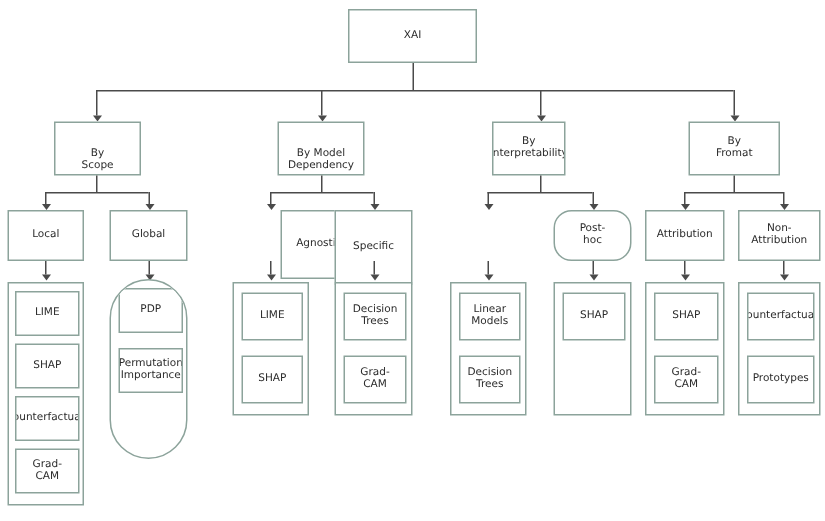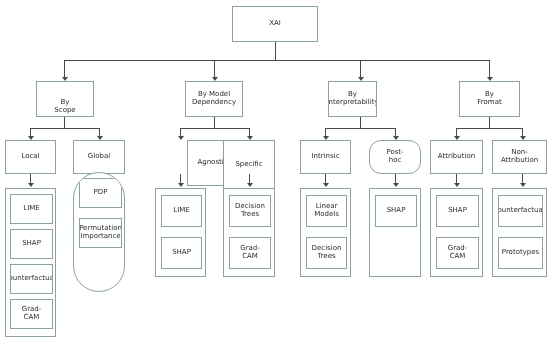--- a/index.html
+++ b/index.html
@@ -88,21 +88,21 @@
 
   <div class="vline" style="left:360px; top:60px; height:17px;"></div>
   <div class="arrow" style="left:358px; top:77px;"></div>
 
   <div class="vline" style="left:489px; top:60px; height:17px;"></div>
   <div class="arrow" style="left:487px; top:77px;"></div>
 
   <div class="node level1" style="left:36px; top:81px; width:58px; height:36px;align-items:flex-end;">
     <span>By Scope</span>
   </div>
-  <div class="node level1" style="left:185px; top:81px; width:58px; height:36px;">
+  <div class="node level1" style="left:185px; top:81px; width:58px; height:36px;align-items:flex-end;">
     <span>By Model Dependency</span>
   </div>
   <div class="node level1" style="left:328px; top:81px; width:49px; height:36px;">
     <span>By Interpretability</span>
   </div>
   <div class="node level1" style="left:459px; top:81px; width:61px; height:36px;">
     <span>By Fromat</span>
   </div>
 
   <div class="vline" style="left:64px; top:117px; height:11px;"></div>
@@ -138,23 +138,20 @@
   </div>
   <div class="node level2" style="left:73px; top:140px; width:52px; height:34px;">
     <span>Global</span>
   </div>
   <div class="node level2" style="left:172px; top:140px; width:51px; height:46px;margin-left:15px;">
     <span>Agnostic</span>
   </div>
   <div class="node level2" style="left:223px; top:140px; width:52px; height:50px;">
     <span>Specific</span>
   </div>
-  <div class="node level2" style="left:300px; top:140px; width:51px; height:34px;">
-    <span>Intrinsic</span>
-  </div>
   <div class="node level2" style="left:369px; top:140px; width:52px; height:34px;border-radius:12px;">
     <span>Post-hoc</span>
   </div>
   <div class="node level2" style="left:430px; top:140px; width:53px; height:34px;">
     <span>Attribution</span>
   </div>
   <div class="node level2" style="left:492px; top:140px; width:55px; height:34px;">
     <span>Non-Attribution</span>
   </div>
 
@@ -190,21 +187,21 @@
       <span>SHAP</span>
     </div>
     <div class="node leaf" style="left:4px; top:75px; width:43px; height:30px;">
       <span>Counterfactuals</span>
     </div>
     <div class="node leaf" style="left:4px; top:110px; width:43px; height:30px;">
       <span>Grad-CAM</span>
     </div>
   </div>
 
-  <div class="leaf-group" style="left:73px; top:172px; width:52px; height:120px;border-radius:26px;">
+  <div class="leaf-group" style="left:73px; top:186px; width:52px; height:120px;border-radius:26px;">
     <div class="node leaf" style="left:5px; top:5px; width:43px; height:30px;">
       <span>PDP</span>
     </div>
     <div class="node leaf" style="left:5px; top:45px; width:43px; height:30px;">
       <span>Permutation Importance</span>
     </div>
   </div>
 
   <div class="leaf-group" style="left:155px; top:188px; width:51px; height:89px;">
     <div class="node leaf" style="left:5px; top:6px; width:41px; height:32px;">

